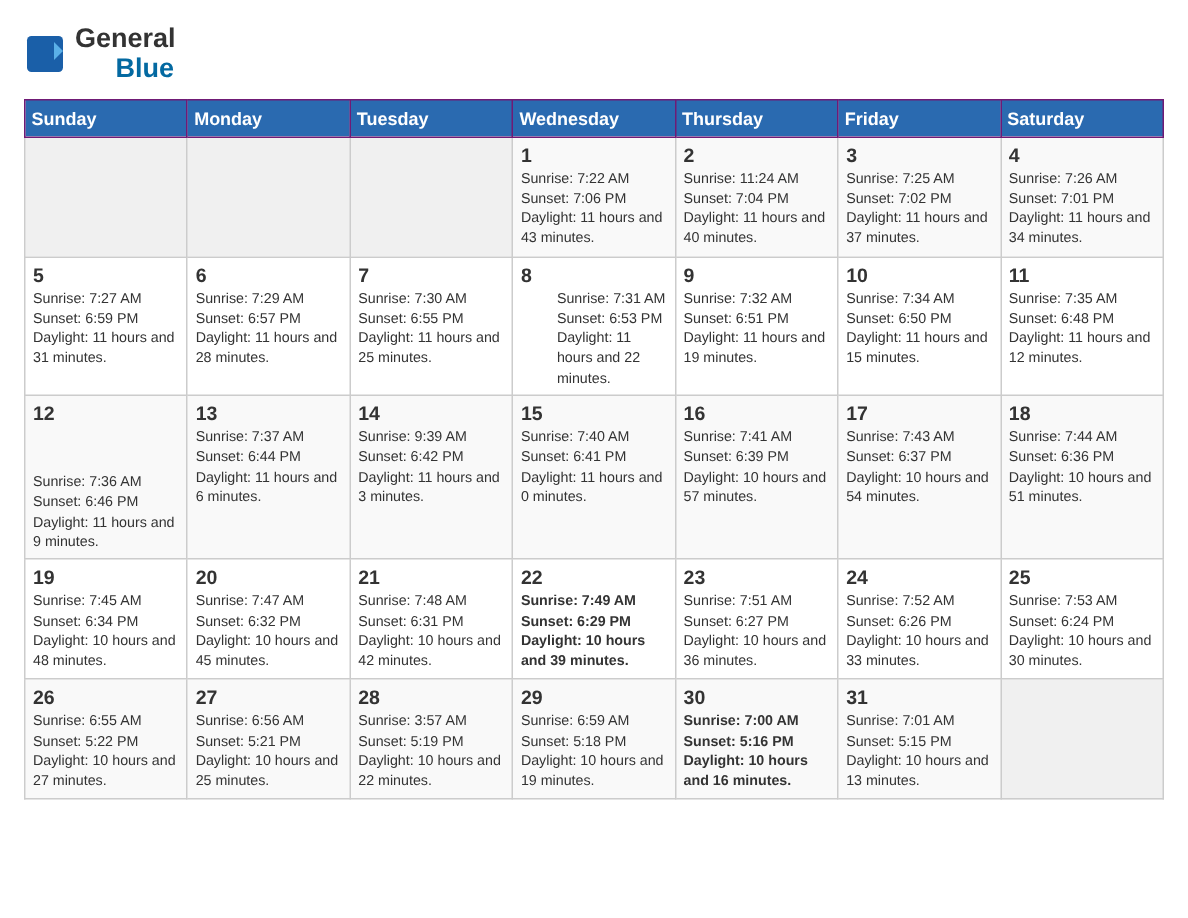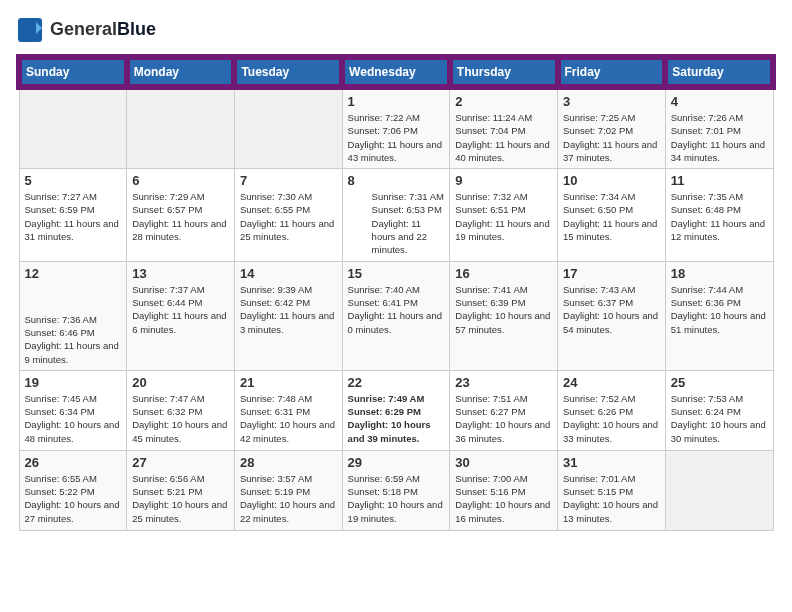--- a/index.html
+++ b/index.html
@@ -15,27 +15,27 @@
       justify-content: space-between;
       align-items: flex-start;
       margin-bottom: 10px;
     }
     .logo {
       display: flex;
       align-items: center;
     }
     .logo-text {
       display: flex;
-      flex-direction: row;
+      flex-direction: column;
       font-size: 18px;
       font-weight: bold;
       line-height: 1.1;
     }
     .logo-general { color: #333; }
-    .logo-blue { color: #0f172a; }
+    .logo-blue { color: #0369a1; margin-left: 27px; }
     .logo-icon {
       width: 28px;
       height: 28px;
       margin-right: 6px;
     }
     .title-block {
       text-align: right;
     }
     .month-title {
       font-size: 32px;
@@ -51,21 +51,21 @@
       border-collapse: collapse;
       table-layout: fixed;
     }
     thead tr th {
       background-color: #2a6ab0;
       color: #fff;
       font-size: 12px;
       font-weight: bold;
       padding: 5px 4px;
       text-align: left;
-      border: 6px solid #701a75;
+      border: 1px solid #701a75;
     }
     tbody tr td {
       border: 1px solid #ccc;
       vertical-align: top;
       padding: 4px 5px;
       font-size: 10px;
       color: #333;
       height: 80px;
       background: #fff;
     }
@@ -297,21 +297,21 @@
 Daylight: 10 hours and 22 minutes.</div>
         </td>
         <td>
           <span class="day-number">29</span>
           <div class="day-info" style="white-space: pre-line;">Sunrise: 6:59 AM
 Sunset: 5:18 PM
 Daylight: 10 hours and 19 minutes.</div>
         </td>
         <td>
           <span class="day-number">30</span>
-          <div class="day-info" style="white-space: pre-line;">Sunrise: 7:00 AM
+          <div class="day-info" style="white-space: pre-line; font-weight: bold;">Sunrise: 7:00 AM
 Sunset: 5:16 PM
 Daylight: 10 hours and 16 minutes.</div>
         </td>
         <td>
           <span class="day-number">31</span>
           <div class="day-info" style="white-space: pre-line;">Sunrise: 7:01 AM
 Sunset: 5:15 PM
 Daylight: 10 hours and 13 minutes.</div>
         </td>
         <td class="empty-cell"></td>

